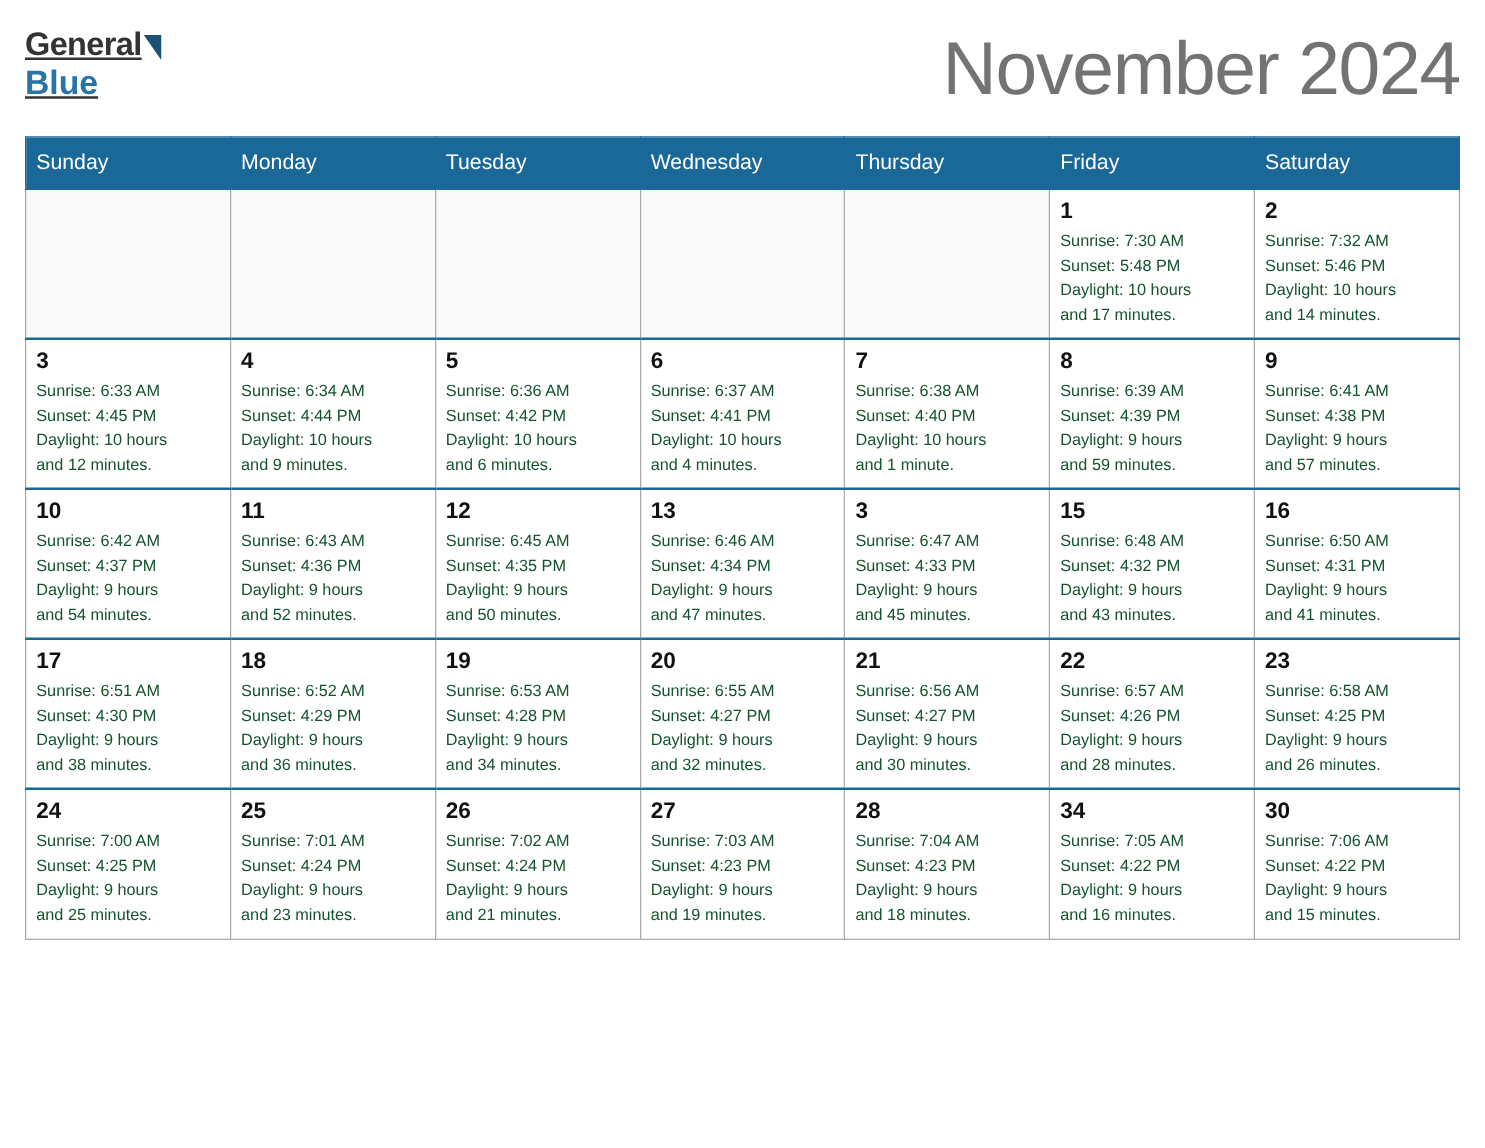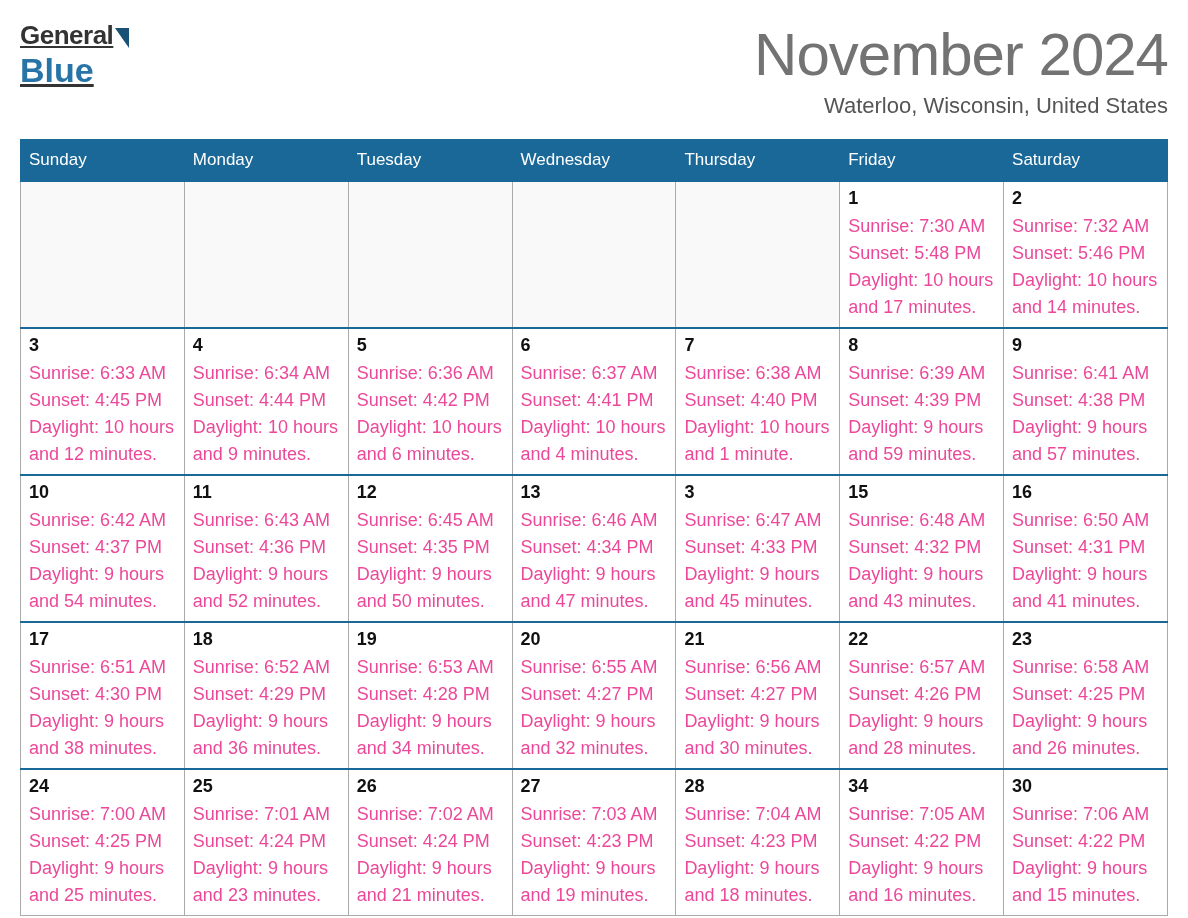--- a/index.html
+++ b/index.html
@@ -36,21 +36,21 @@
     .logo-arrow {
       width: 0;
       height: 0;
       border-left: 14px solid transparent;
       border-right: 0px solid transparent;
       border-top: 20px solid #1a5276;
       margin-left: 2px;
       margin-top: 4px;
     }
     .logo-blue {
-      font-size: 34px;
+      font-size: 27px;
       font-weight: bold;
       color: #2874a6;
       margin-left: 0px;
     }
     .title-section {
       text-align: right;
     }
     .month-title {
       font-size: 60px;
       font-weight: normal;
@@ -84,22 +84,22 @@
       height: 120px;
     }
     .day-number {
       font-size: 18px;
       font-weight: bold;
       color: #111;
       display: block;
       margin-bottom: 4px;
     }
     .day-info {
-      font-size: 18px;
-      color: #ec4899;
+      font-size: 13px;
+      color: #14532d;
       line-height: 1.5;
     }
     .empty-cell {
       background: #f9f9f9;
     }
     tr.week-row td {
       border-top: 2px solid #1a6898;
     }
   </style>
 </head>
@@ -108,21 +108,20 @@
 <div class="header">
   <div class="logo">
     <div class="logo-top">
       <span class="logo-general">General</span>
       <div class="logo-arrow"></div>
     </div>
     <span class="logo-blue">Blue</span>
   </div>
   <div class="title-section">
     <div class="month-title">November 2024</div>
-    <div class="location">Waterloo, Wisconsin, United States</div>
   </div>
 </div>
 
 <table class="calendar">
   <thead>
     <tr>
     <th>Sunday</th>
         <th>Monday</th>
         <th>Tuesday</th>
         <th>Wednesday</th>

